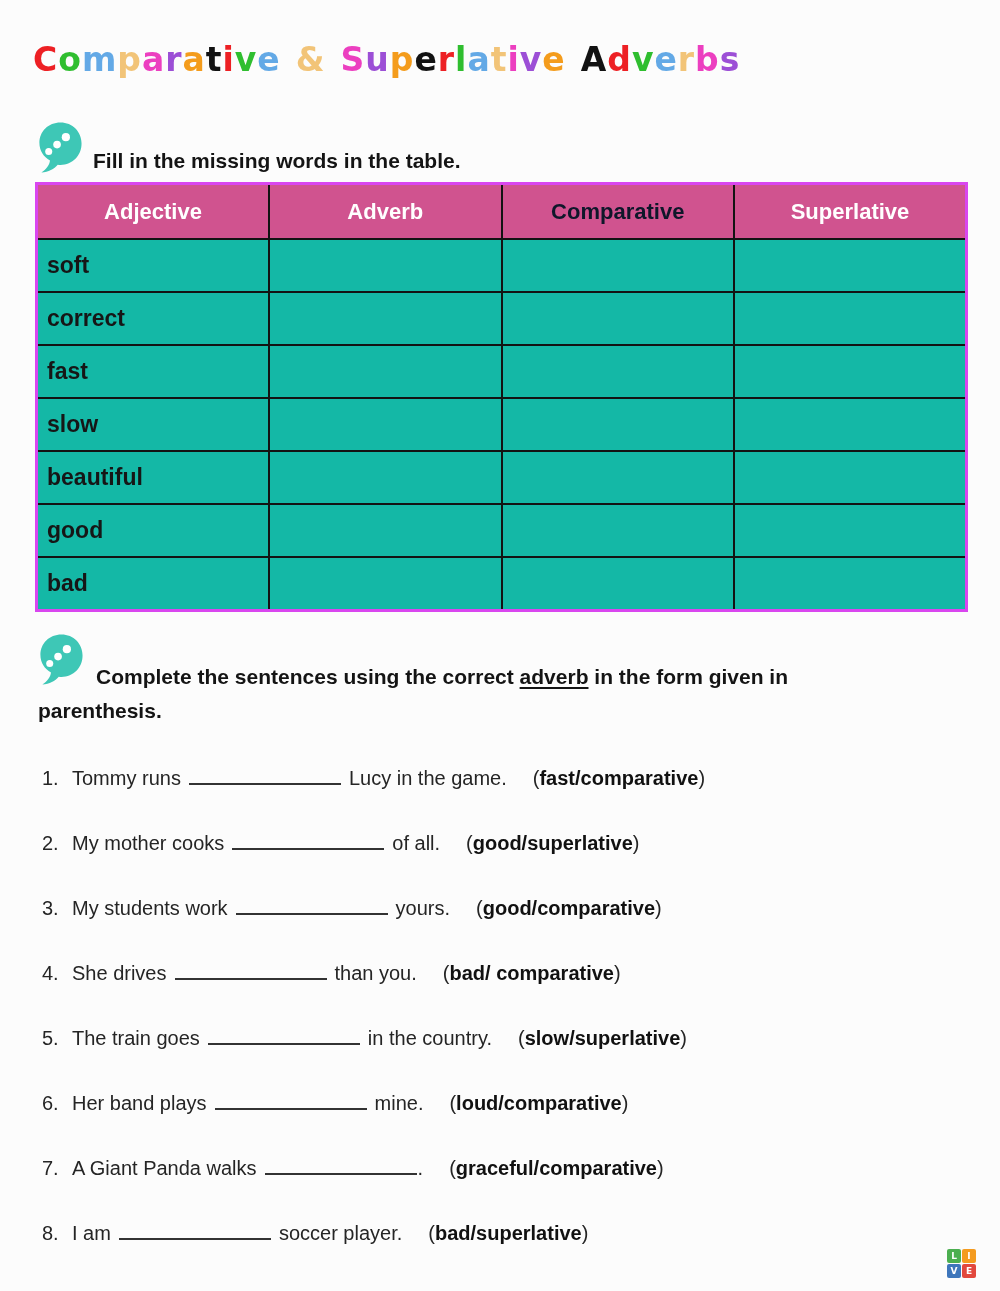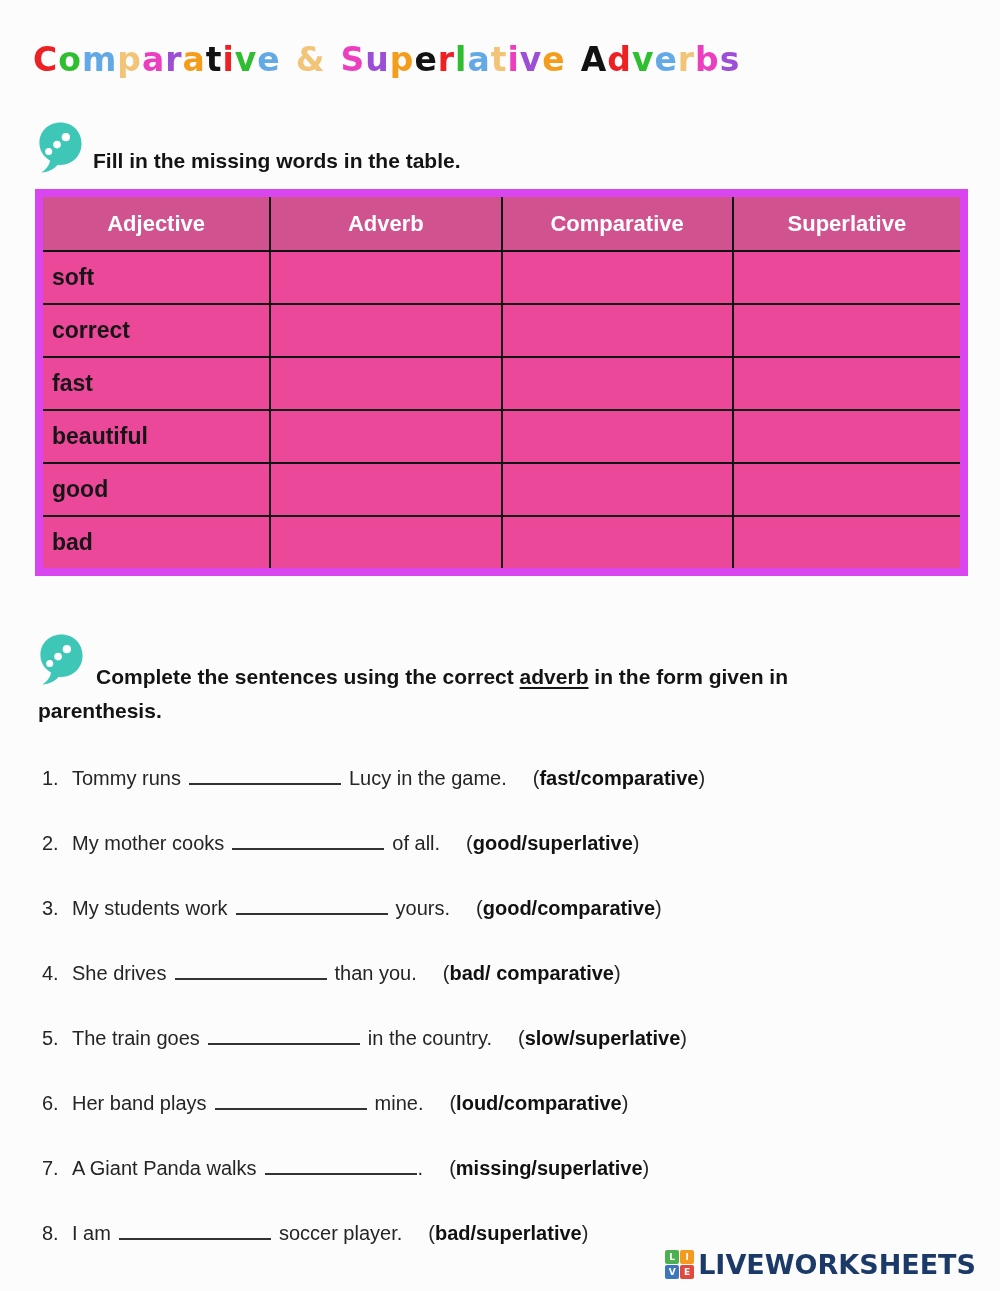--- a/index.html
+++ b/index.html
@@ -25,29 +25,29 @@
     font-size:21px;font-weight:bold;color:#141414;
   }
   .inst2{
     position:absolute;left:38px;top:660px;width:830px;
     font-size:21px;font-weight:bold;color:#141414;line-height:34px;
   }
   .inst2 .l1{margin-left:58px;}
   .inst2 .ul{text-decoration:underline;text-underline-offset:3px;}
   
   table.fill-table{
-    position:absolute;left:35px;top:189px;width:933px;
+    position:absolute;left:35px;top:182px;width:933px;
     border-collapse:collapse;table-layout:fixed;
-    border:8px solid #d946ef;
+    border:3px solid #d946ef;
   }
   .fill-table th{
     height:51px;border:2px solid #131313;
     font-size:22px;font-weight:bold;text-align:center;
   }
-  .fill-table td{height:49px;border:2px solid #131313;background:#ec4899;}
+  .fill-table td{height:49px;border:2px solid #131313;background:#14b8a6;}
   .fill-table td.adj{
     font-size:23px;font-weight:bold;color:#161616;
     padding-left:9px;text-align:left;
   }
   
   .sentences{position:absolute;left:42px;top:766px;width:930px;
     font-size:20px;color:#252525;}
   .sentence{height:26px;margin-bottom:39px;white-space:nowrap;}
   .sentence .num{display:inline-block;min-width:30px;}
   .sentence .blank{
@@ -91,39 +91,45 @@
       <circle class="bubble-dot" cx="31.5" cy="17.5" r="4.2" fill="#FFFFFF"></circle>
     </svg>
   </div>
   <div class="inst1">Fill in the missing words in the table.</div>
 
   <table class="fill-table">
     <thead>
         <tr id="table-head-row">
           <th style="background: rgb(208, 83, 143); color: rgb(255, 255, 255);">Adjective</th>
           <th style="background: rgb(208, 83, 143); color: rgb(255, 255, 255);">Adverb</th>
-          <th style="background: rgb(208, 83, 143); color: #ffffff;">Comparative</th>
+          <th style="background: rgb(208, 83, 143); color: #0f172a;">Comparative</th>
           <th style="background: rgb(208, 83, 143); color: rgb(255, 255, 255);">Superlative</th>
         </tr>
       </thead>
     <tbody id="table-body">
         <tr>
           <td class="adj">soft</td>
           <td></td>
           <td></td>
           <td></td>
         </tr>
         <tr>
           <td class="adj">correct</td>
           <td></td>
           <td></td>
           <td></td>
         </tr>
         <tr>
           <td class="adj">fast</td>
+          <td></td>
+          <td></td>
+          <td></td>
+        </tr>
+        <tr>
+          <td class="adj">slow</td>
           <td></td>
           <td></td>
           <td></td>
         </tr>
         <tr>
           <td class="adj">beautiful</td>
           <td></td>
           <td></td>
           <td></td>
         </tr>
@@ -155,27 +161,26 @@
     <span>parenthesis.</span>
   </div>
 
   <div class="sentences" id="sentences">
       <div class="sentence"><span class="num">1.</span><span>Tommy runs</span><span class="blank"></span><span class="post">Lucy in the game.</span><span class="hint">(<b>fast/comparative</b>)</span></div>
       <div class="sentence"><span class="num">2.</span><span>My mother cooks</span><span class="blank"></span><span class="post">of all.</span><span class="hint">(<b>good/superlative</b>)</span></div>
       <div class="sentence"><span class="num">3.</span><span>My students work</span><span class="blank"></span><span class="post">yours.</span><span class="hint">(<b>good/comparative</b>)</span></div>
       <div class="sentence"><span class="num">4.</span><span>She drives</span><span class="blank"></span><span class="post">than you.</span><span class="hint">(<b>bad/ comparative</b>)</span></div>
       <div class="sentence"><span class="num">5.</span><span>The train goes</span><span class="blank"></span><span class="post">in the country.</span><span class="hint">(<b>slow/superlative</b>)</span></div>
       <div class="sentence"><span class="num">6.</span><span>Her band plays</span><span class="blank"></span><span class="post">mine.</span><span class="hint">(<b>loud/comparative</b>)</span></div>
-      <div class="sentence"><span class="num">7.</span><span>A Giant Panda walks</span><span class="blank" style="margin-right: 1px;"></span><span class="post">.</span><span class="hint">(<b>missing/superlative</b>)</span></div>
+      <div class="sentence"><span class="num">7.</span><span>A Giant Panda walks</span><span class="blank" style="margin-right: 1px;"></span><span class="post">.</span><span class="hint">(<b>graceful/comparative</b>)</span></div>
       <div class="sentence"><span class="num">8.</span><span>I am</span><span class="blank"></span><span class="post">soccer player.</span><span class="hint">(<b>bad/superlative</b>)</span></div>
     </div>
 
   <div class="footer">
     <div class="logo-grid" id="logo-grid">
         <span class="sq" style="background: rgb(76, 175, 80);">L</span>
         <span class="sq" style="background: rgb(244, 155, 31);">I</span>
         <span class="sq" style="background: rgb(62, 118, 187);">V</span>
         <span class="sq" style="background: rgb(226, 72, 61);">E</span>
       </div>
-    <div class="brand" style="color: rgb(28, 58, 103);">LIVEWORKSHEETS</div>
   </div>
 
 </div>
 
 </body></html>

